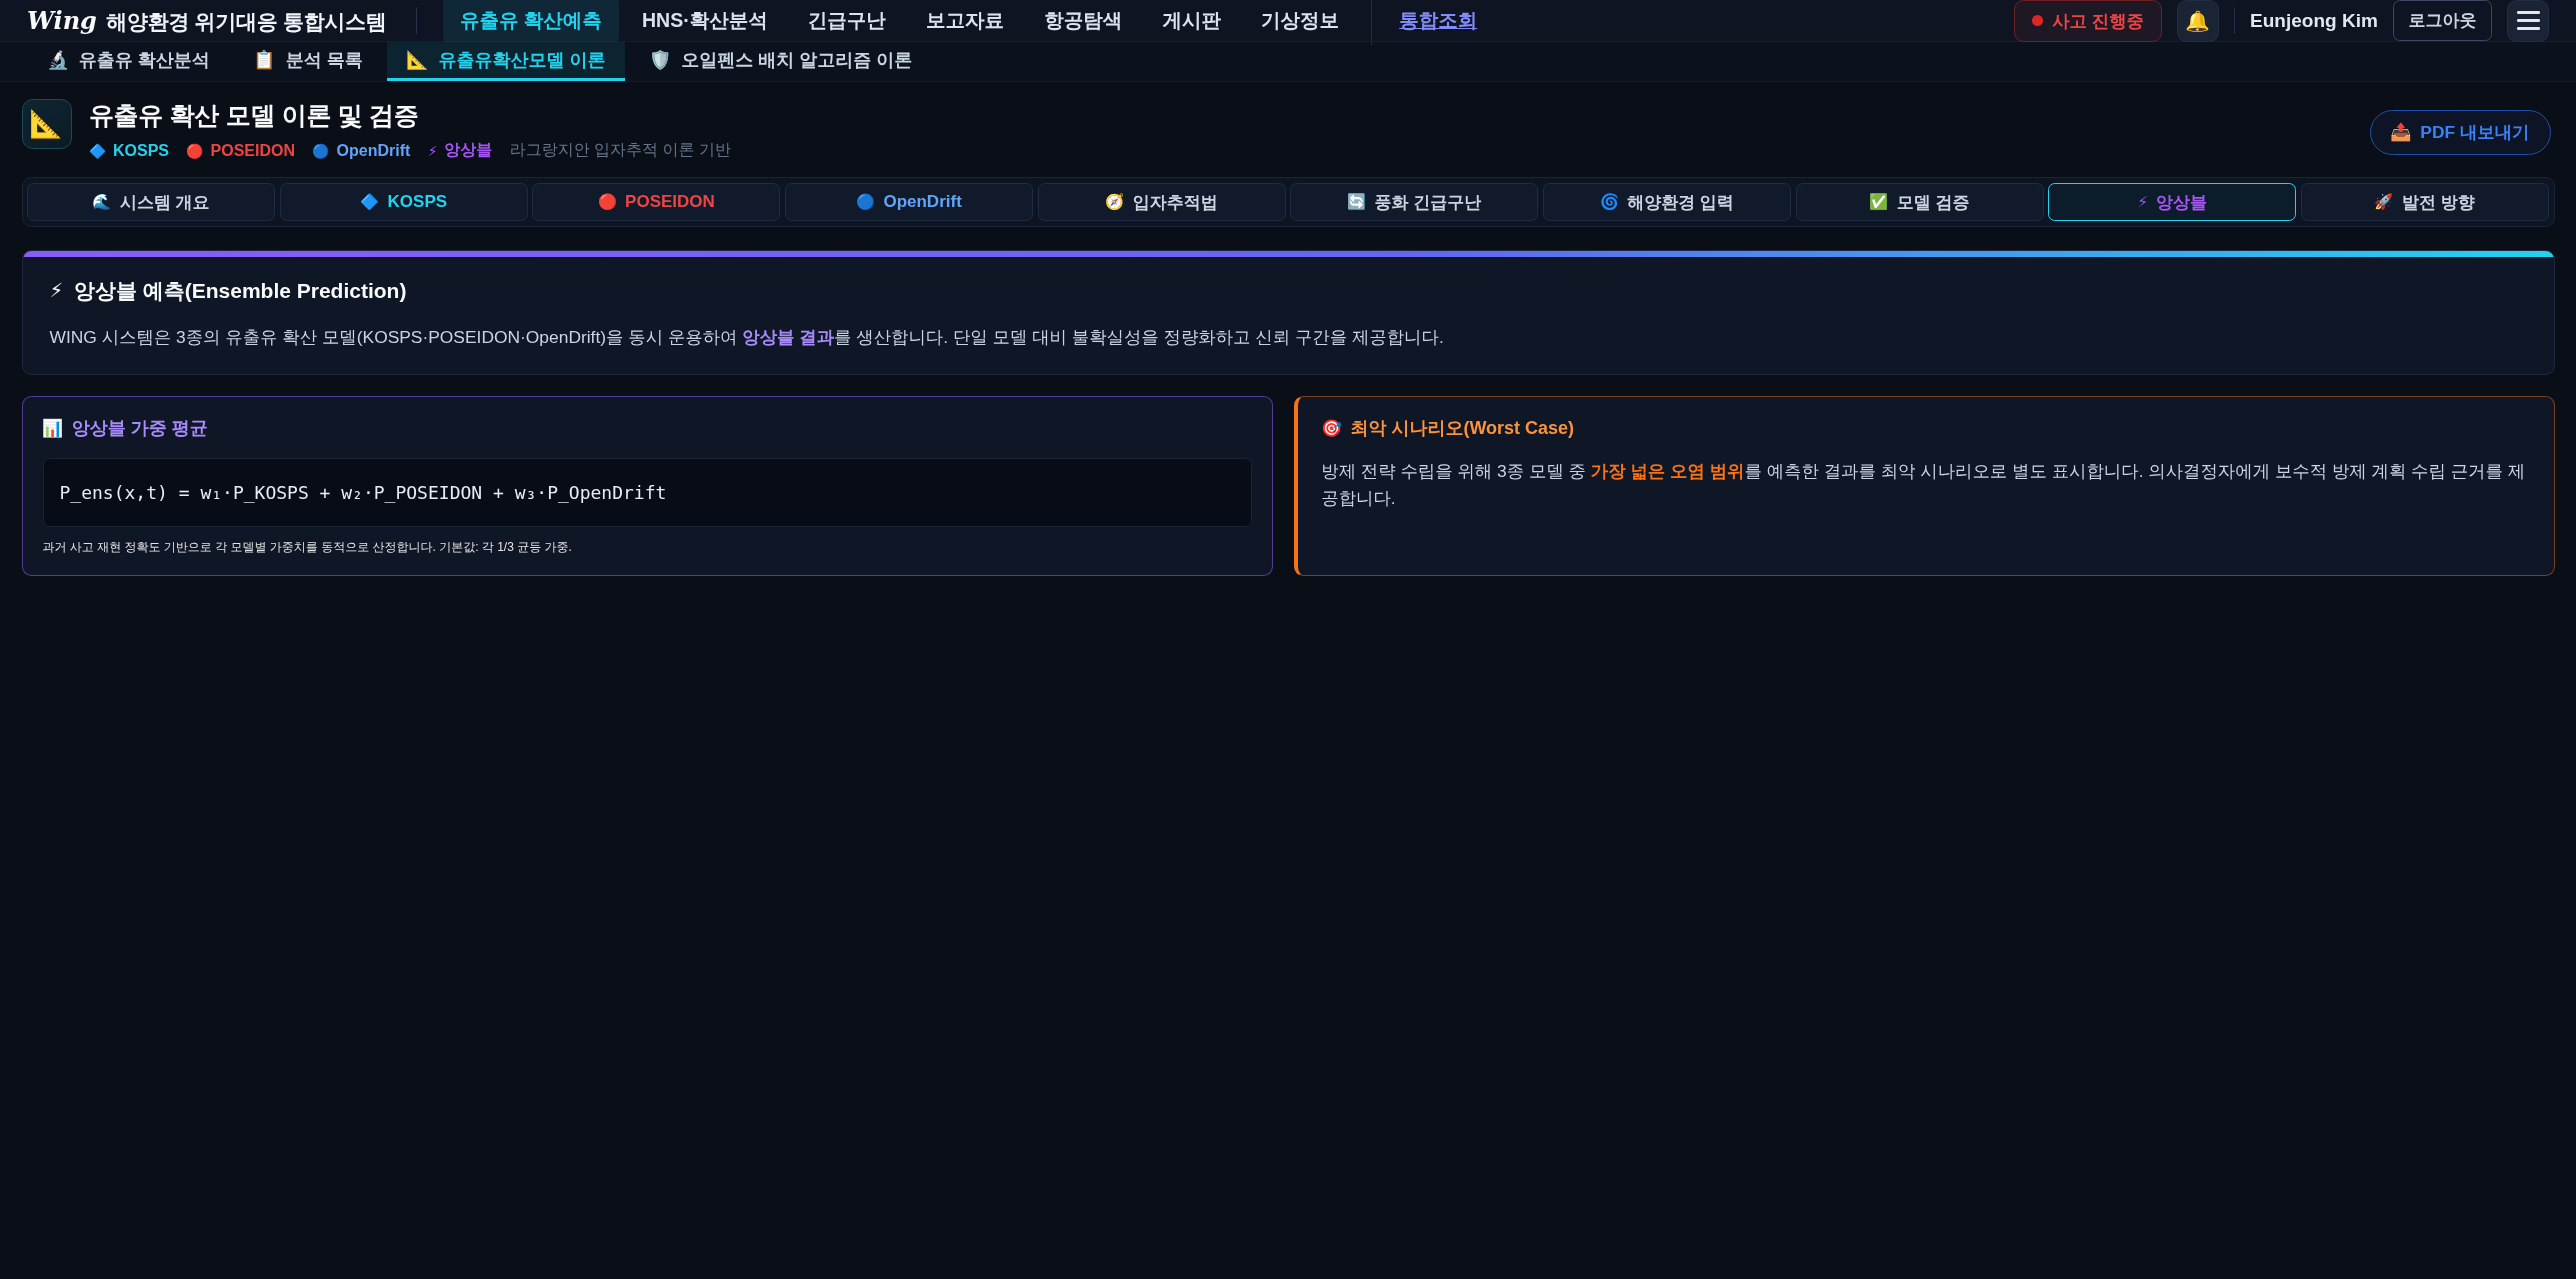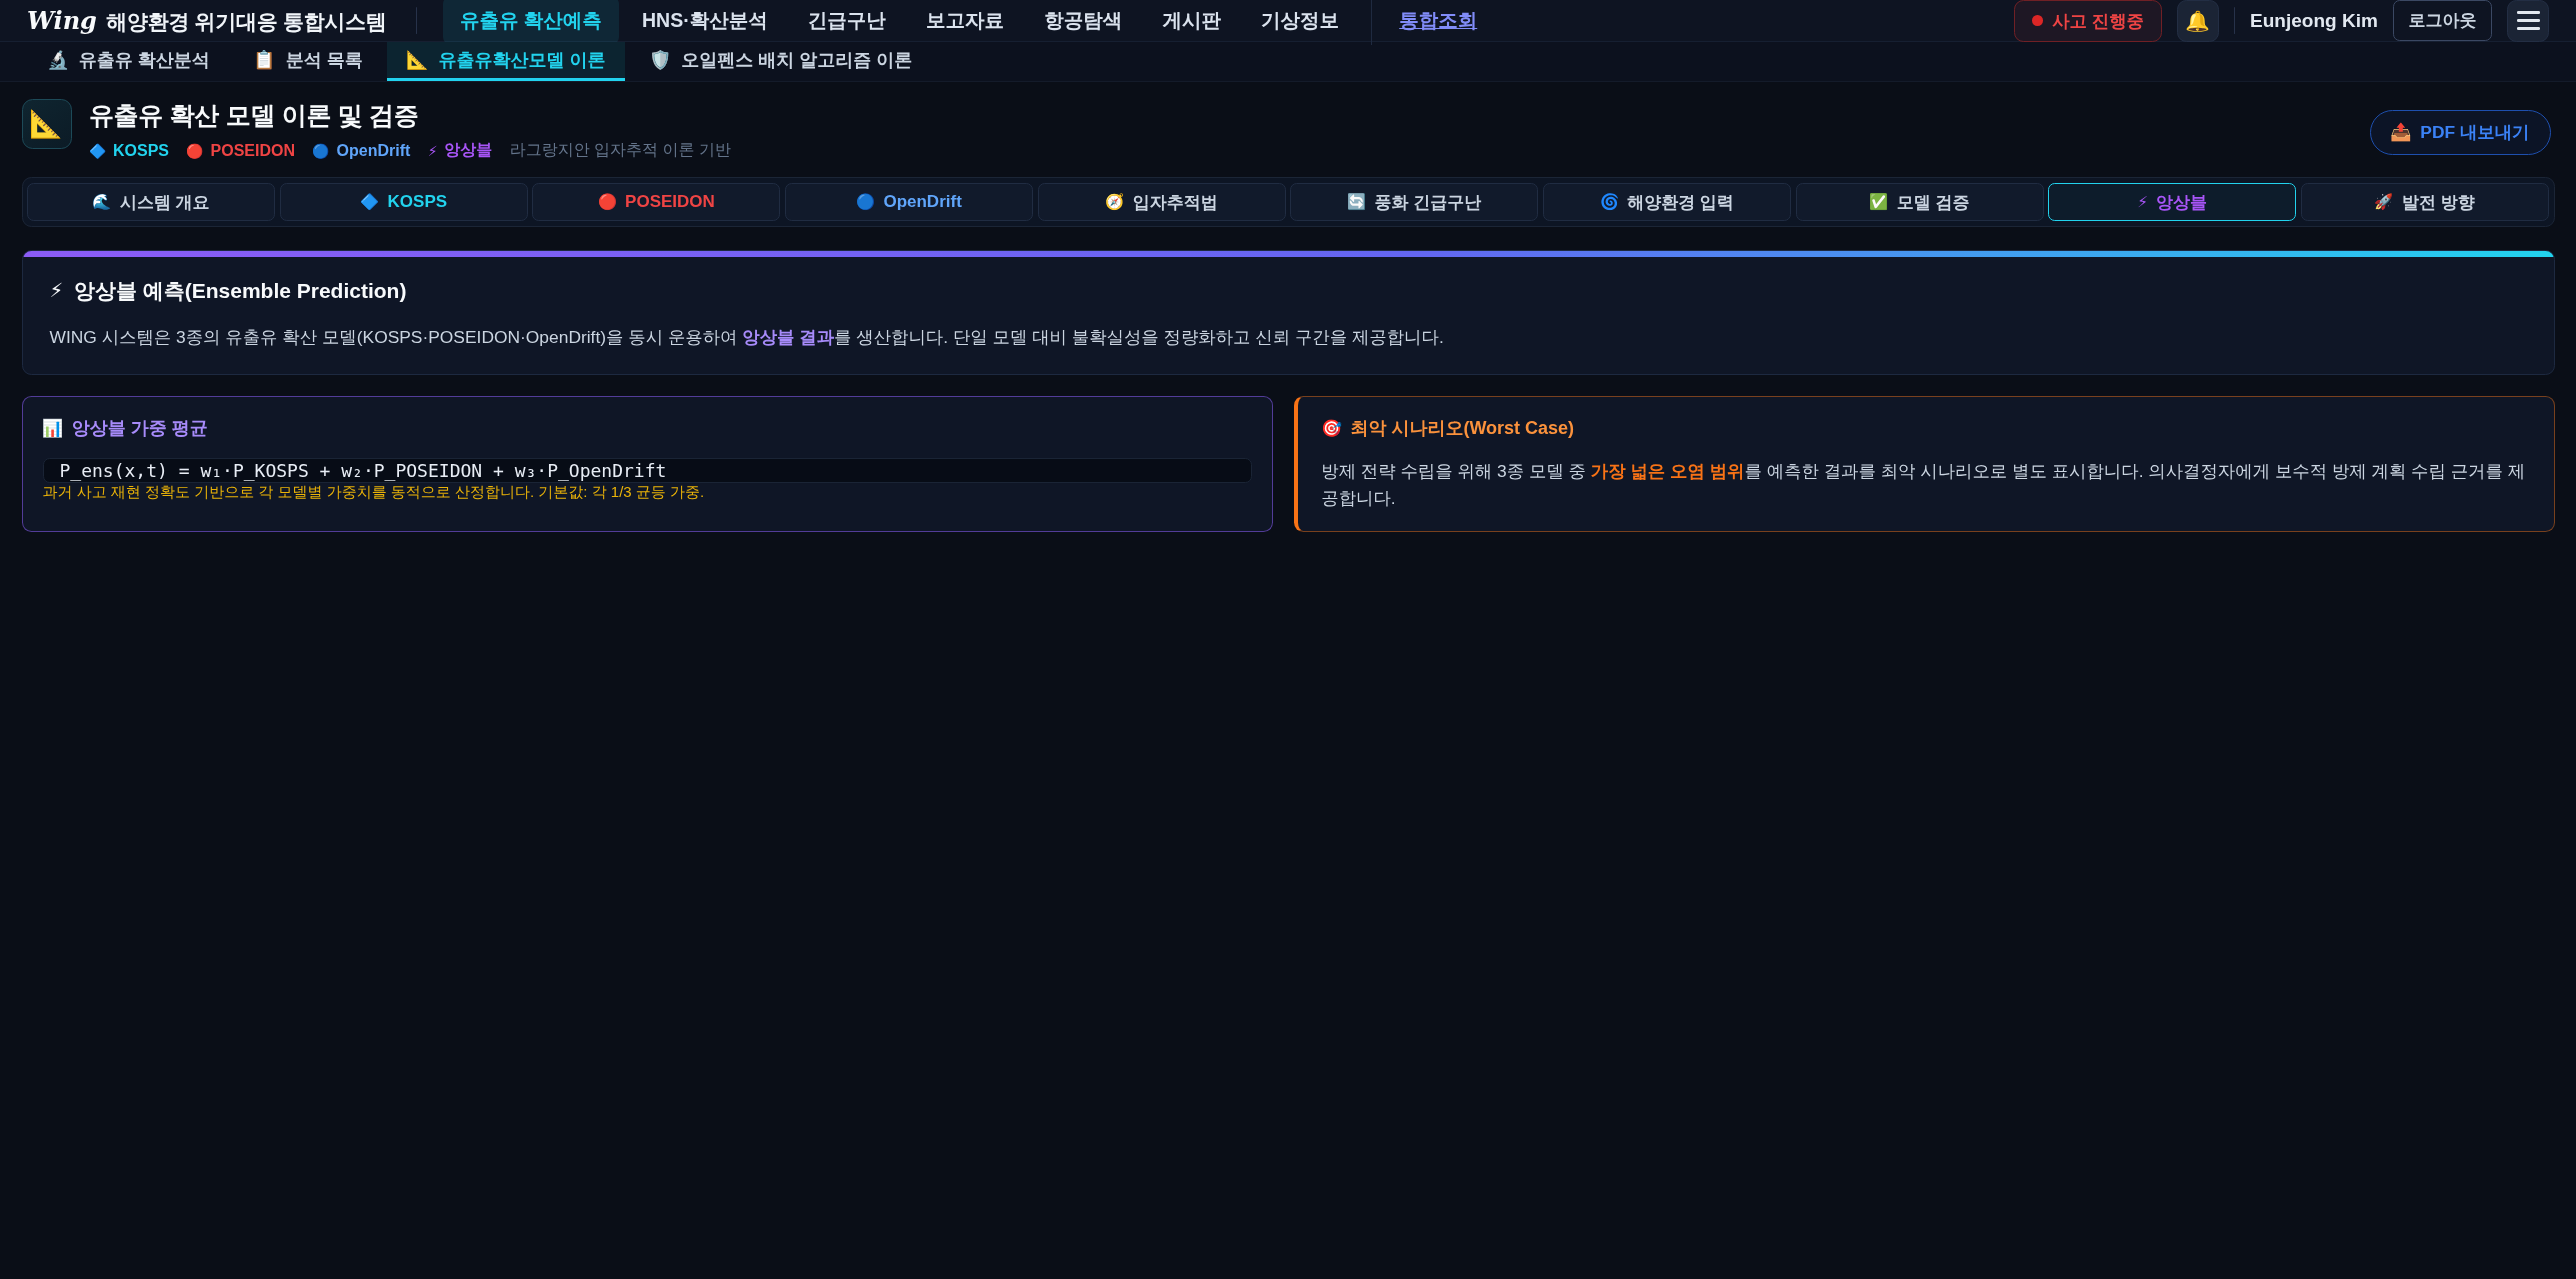--- a/index.html
+++ b/index.html
@@ -113,24 +113,24 @@
 
   
   .cards-row { margin-top:21.5px; display:flex; gap:21.5px; }
   .card { background:#0f1626; border-radius:9.4px; flex:1; min-height:129px; }
   .card-weighted { border:1.3px solid rgba(139,92,246,0.55); padding:19px 20px; }
   .card-title { display:flex; align-items:center; gap:8px; font-size:18px; font-weight:800; }
   .card-title .ct-icon { font-size:17px; }
   .card-weighted .card-title { color:#a78bfa; }
   .formula-box {
     margin-top:17.4px; background:#070c16; border:0.7px solid #1a2435; border-radius:6.7px;
-    padding:1px 16px; font-family:"DejaVu Sans Mono","Liberation Mono",monospace;
+    padding:23px 16px; font-family:"DejaVu Sans Mono","Liberation Mono",monospace;
     font-size:18px; color:#e8edf5; white-space:nowrap; overflow:hidden;
   }
-  .card-note { margin-top:0; font-size:15px; color:#eab308; }
+  .card-note { margin-top:12px; font-size:12px; color:#e5e5e5; }
   .card-worst {
     border:0.7px solid rgba(249,115,22,0.45); border-left:4.7px solid #f97316; padding:19px 23px;
   }
   .card-worst .card-title { color:#fb923c; }
   .card-worst .card-desc { margin-top:17.4px; font-size:17.4px; color:#cbd5e1; line-height:1.55; }
 </style>
 </head>
 <body>
 
 <header class="topbar">

